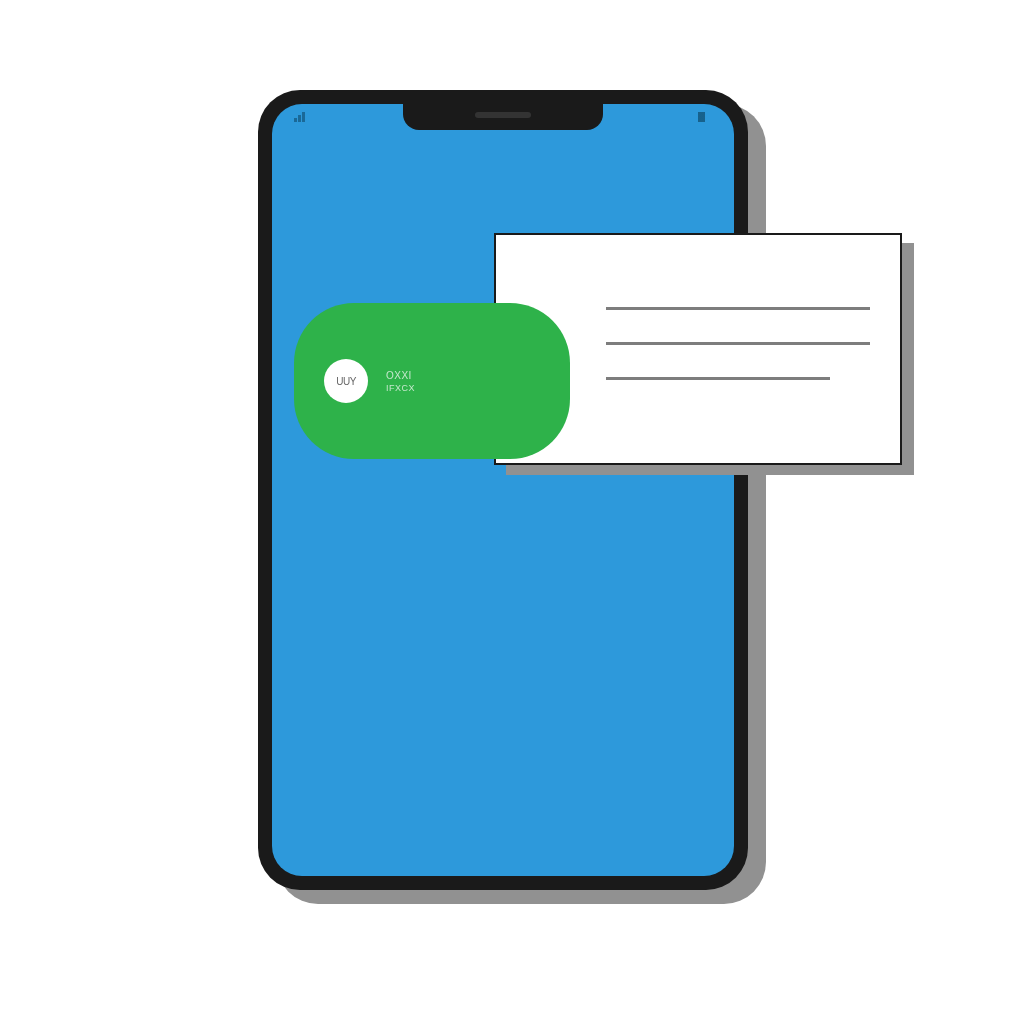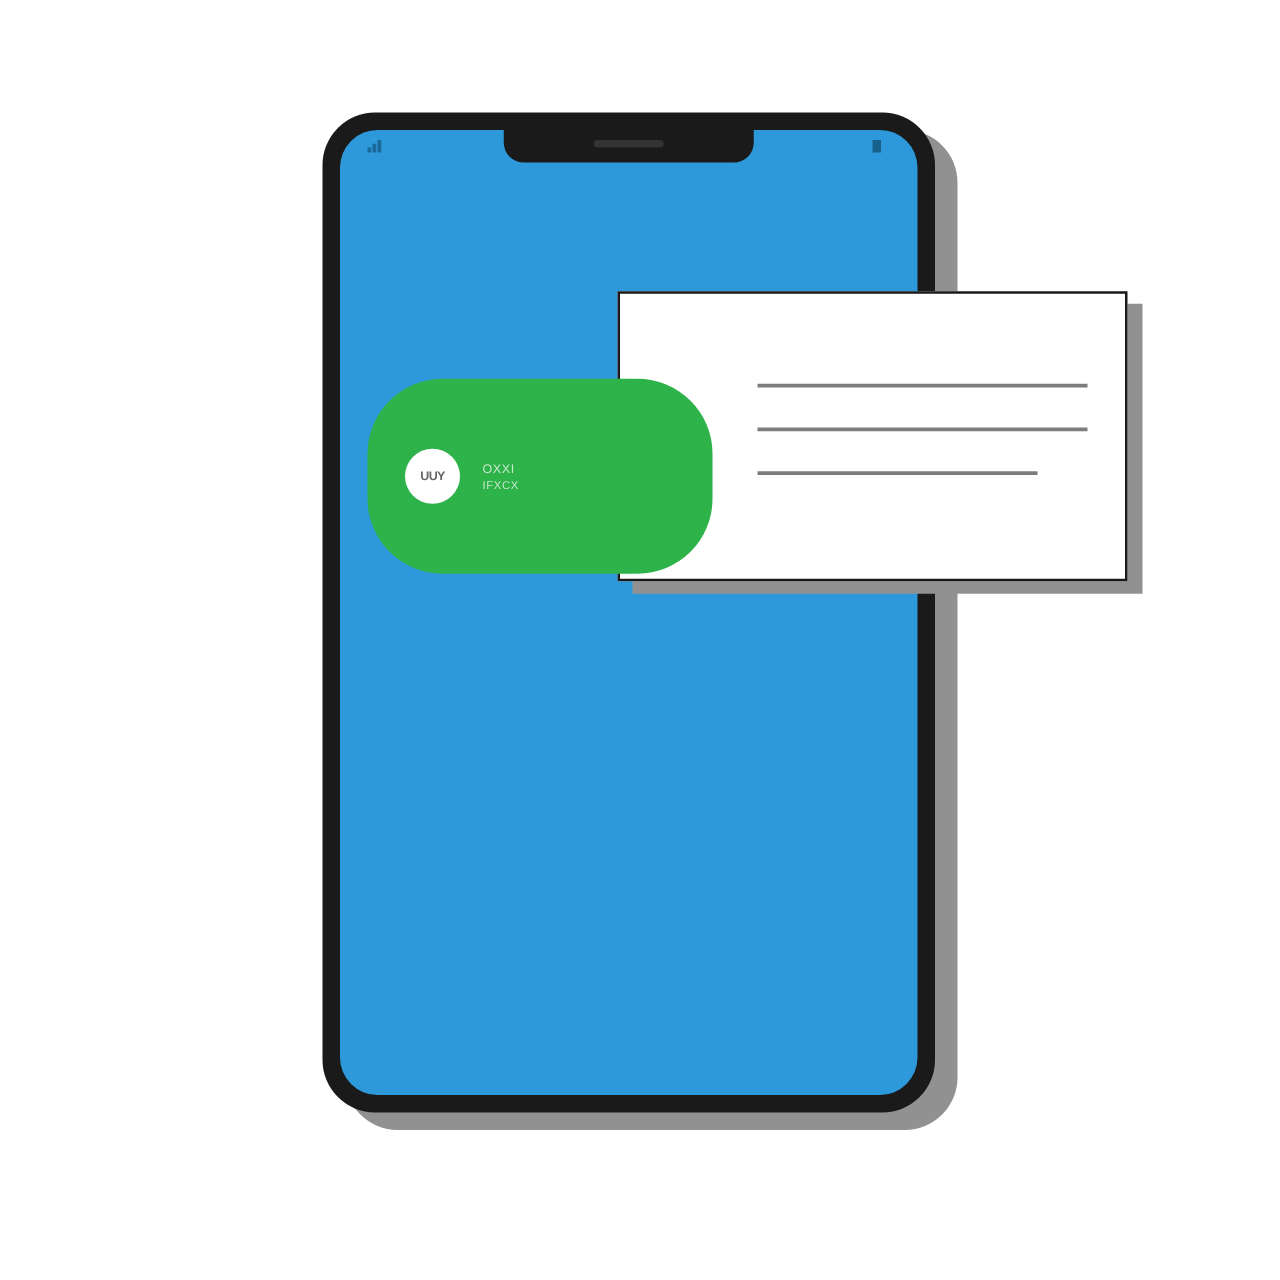--- a/index.html
+++ b/index.html
@@ -146,21 +146,21 @@
       background: #ffffff;
       border-radius: 50%;
       display: flex;
       align-items: center;
       justify-content: center;
       flex-shrink: 0;
     }
     .pill-circle-inner {
       font-size: 10px;
       color: #666;
-      font-weight: bold;
+      font-weight: normal;
       letter-spacing: -0.5px;
     }
     .pill-text {
       display: flex;
       flex-direction: column;
       gap: 2px;
     }
     .pill-text-line1 {
       font-size: 10px;
       color: #c5e8cc;

